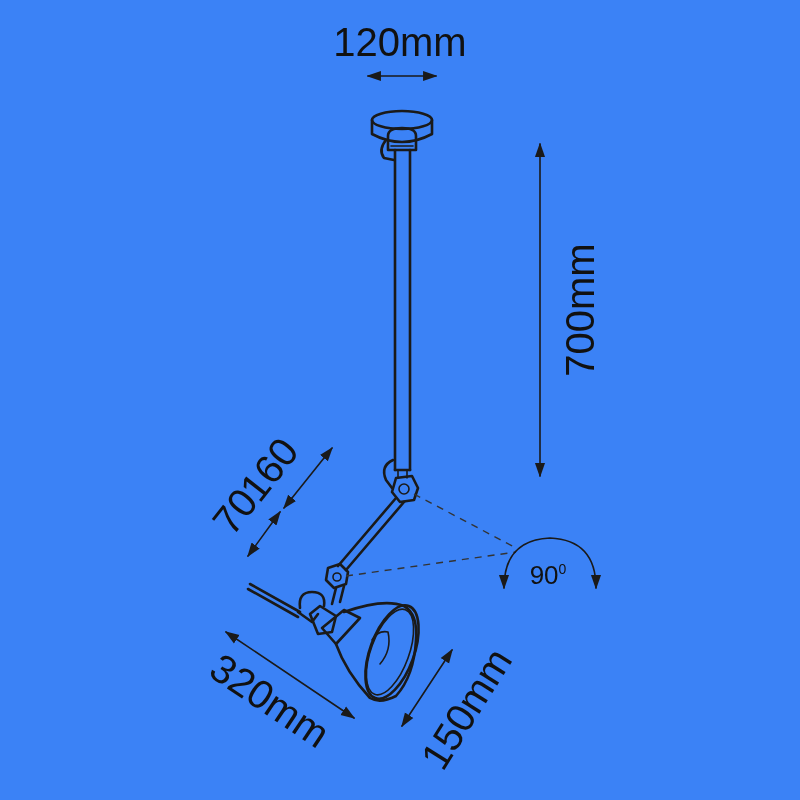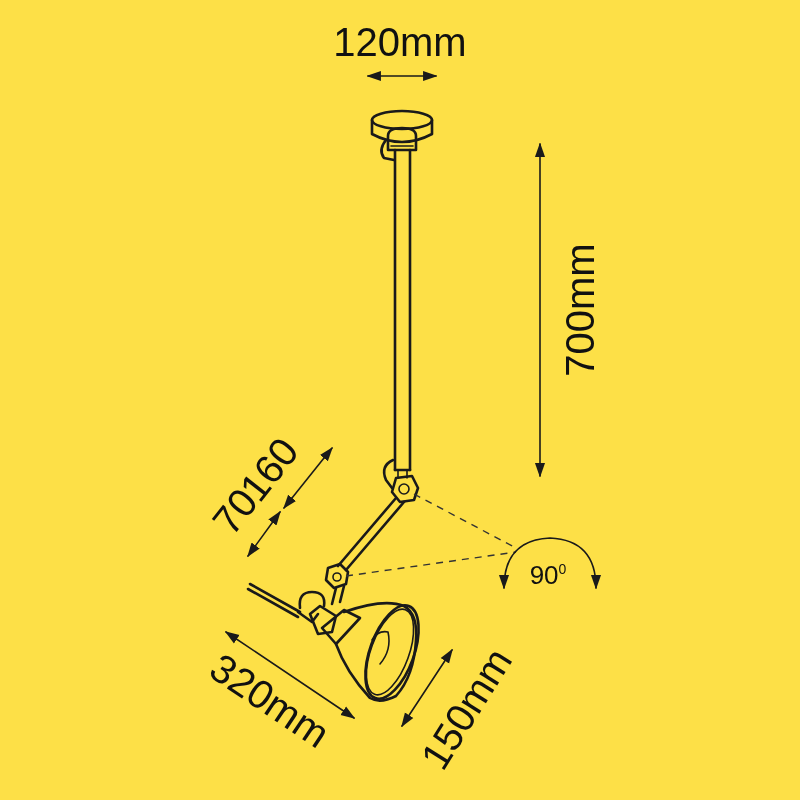--- a/index.html
+++ b/index.html
@@ -1,17 +1,17 @@
 <!DOCTYPE html>
 <html><head>
   <meta charset="utf-8">
   <style>
     html, body { margin: 0; padding: 0; background: #ffffff; }
     body { width: 800px; height: 800px; overflow: hidden; }
-    #stage { position: relative; width: 800px; height: 800px; background: #fde047; }
+    #stage { position: relative; width: 800px; height: 800px; background: #3b82f6; }
     svg { position: absolute; left: 0; top: 0; }
     .lbl { font-family: "Liberation Sans", sans-serif; fill: #111111; }
     .big { font-size: 40px; }
     .mid { font-size: 26px; }
     .sup { font-size: 14px; }
     .ln { stroke: #1a1a1a; fill: none; stroke-linecap: round; stroke-linejoin: round; }
     .thick { stroke-width: 2.6; }
     .thin { stroke-width: 1.6; }
     .dash { stroke: #333333; stroke-width: 1.4; stroke-dasharray: 7 6; fill: none; }
   </style>

